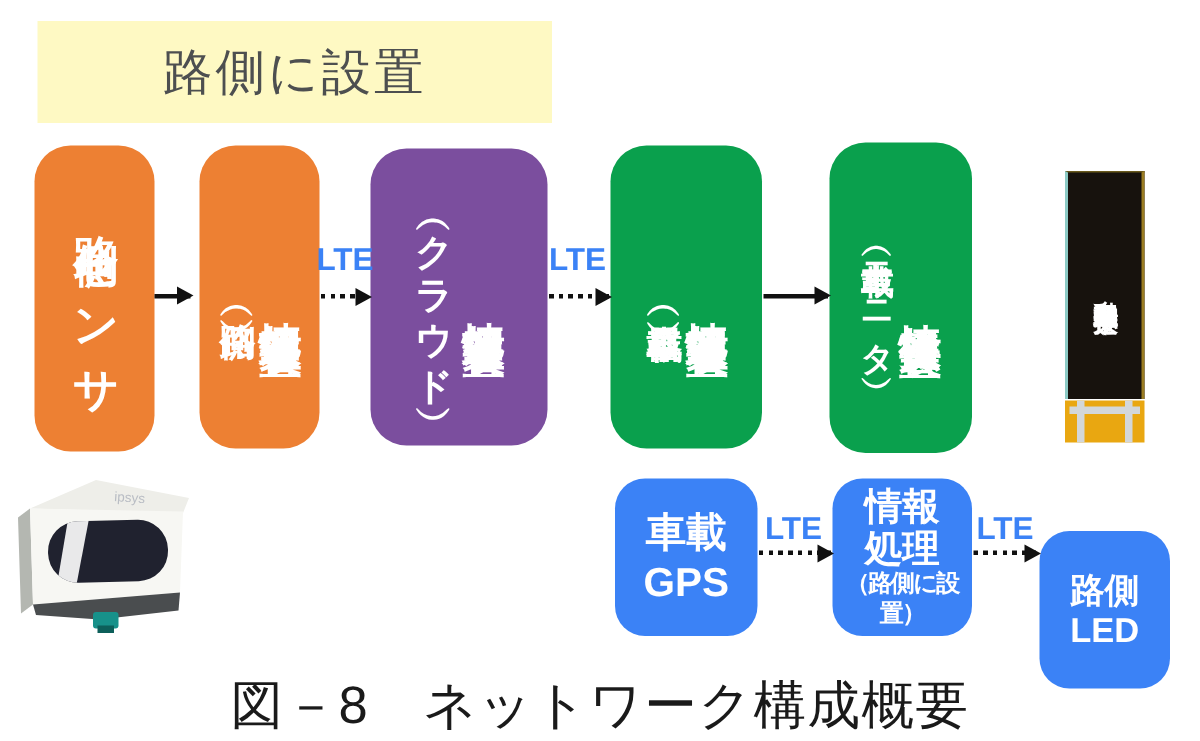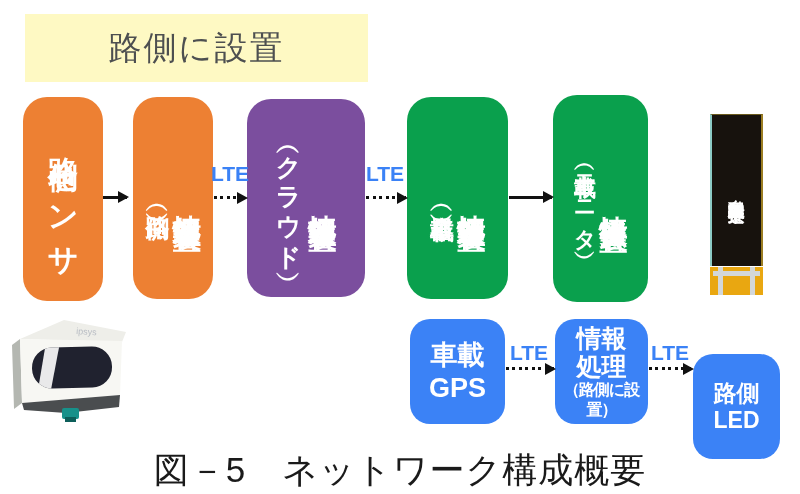--- a/index.html
+++ b/index.html
@@ -172,15 +172,15 @@
     <rect x="26" y="42" width="80" height="41" rx="20" fill="#20222f" transform="rotate(-1.5 66 62)"></rect>
     <g clip-path="url(#winclip)" transform="rotate(-1.5 66 62)">
       <polygon points="40,40 54,40 44,86 31,86" fill="#ffffff" opacity="0.9"></polygon>
     </g>
     <polygon points="16,98 114,90 113,102 60,108 18,105" fill="#4a4d4f"></polygon>
     <rect x="56" y="103" width="17" height="11" rx="2" fill="#17918a"></rect>
     <rect x="59" y="112" width="11" height="5" fill="#0d5f5a"></rect>
     <text x="70" y="29" font-size="9" fill="#b9bdc4" transform="rotate(4 70 29)">ipsys</text>
   </svg>
 
-  <div class="caption">図－5　ネットワーク構成概要</div>
+  <div class="caption">図－8　ネットワーク構成概要</div>
 
 </div>
 
 </body></html>

